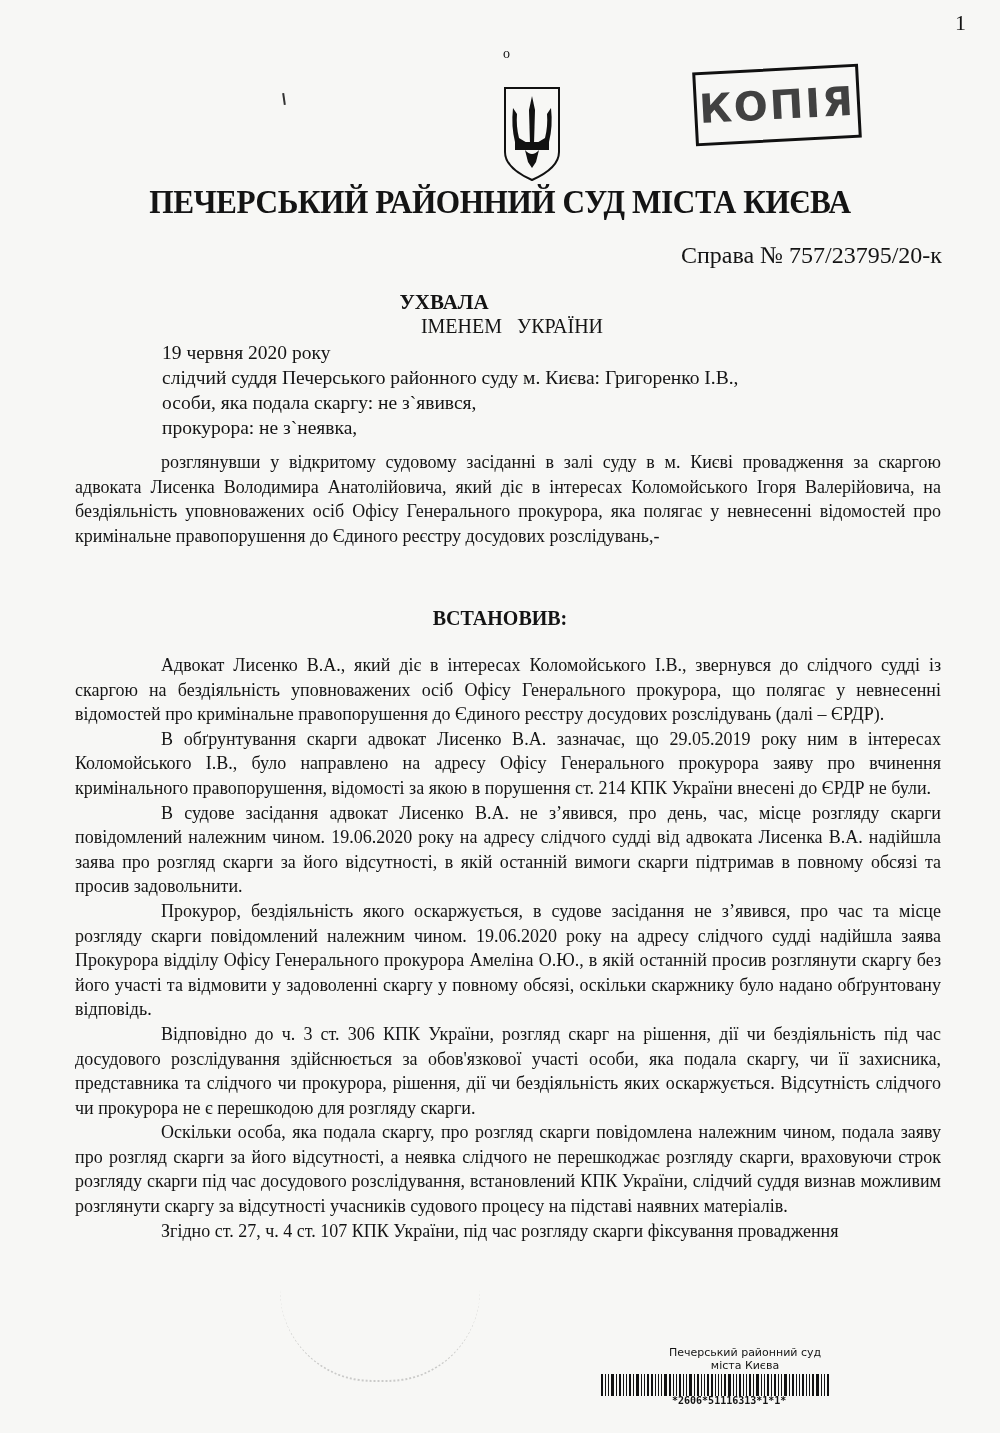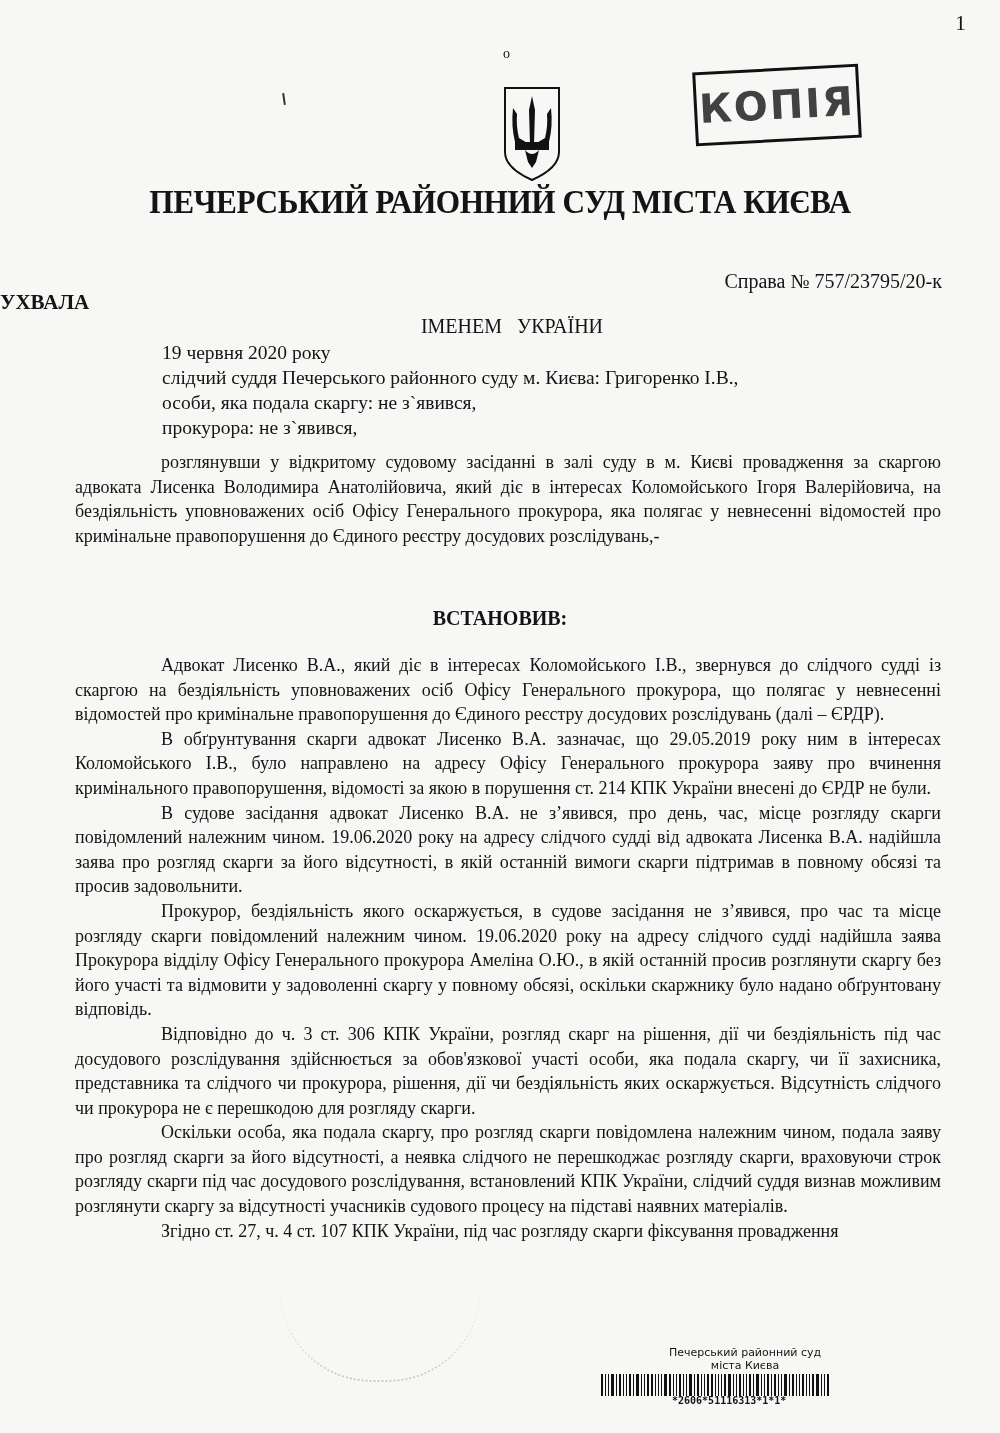--- a/index.html
+++ b/index.html
@@ -21,22 +21,22 @@
     }
     .stamp-text {
       font-family: "DejaVu Sans", sans-serif; font-weight: bold; font-size: 40px; letter-spacing: 2px;
       color: #222; opacity: 0.85;
     }
     .court-title {
       position: absolute; left: 0; width: 1000px; top: 183px; text-align: center;
       font-weight: bold; font-size: 34px; letter-spacing: -0.5px;
       transform: scaleX(0.92);
     }
-    .case-number { position: absolute; right: 58px; top: 242px; font-size: 20px; margin-top: 28px; }
-    .doc-type { position: absolute; left: 0; width: 888px; top: 290px; font-weight: bold; font-size: 21px; }
+    .case-number { position: absolute; right: 58px; top: 242px; font-size: 24px; }
+    .doc-type { position: absolute; left: 0; width: 888px; top: 290px; text-align: center; font-weight: bold; font-size: 21px; }
     .doc-heading { position: absolute; left: 0; width: 1000px; top: 315px; text-align: center; font-weight: normal; font-size: 20px; word-spacing: 10px; padding-left: 12px; }
     .intro { position: absolute; left: 162px; top: 340px; font-size: 19.5px; line-height: 25px; }
     .body-text {
       position: absolute; left: 75px; width: 866px; font-size: 18px; line-height: 24.6px;
       text-align: justify;
     }
     .body-text p { margin: 0; text-indent: 86px; }
     .p-block1 { top: 450px; }
     .section-title { position: absolute; left: 0; width: 1000px; top: 607px; text-align: center; font-weight: bold; font-size: 20px; }
     .p-block2 { top: 653px; }
@@ -78,21 +78,21 @@
 
   <div class="court-title">ПЕЧЕРСЬКИЙ РАЙОННИЙ СУД МІСТА КИЄВА</div>
   <div class="case-number">Справа №  757/23795/20-к</div>
   <div class="doc-type">УХВАЛА</div>
   <div class="doc-heading">ІМЕНЕМ УКРАЇНИ</div>
 
   <div class="intro">
     <div>19 червня 2020 року</div>
     <div>слідчий суддя Печерського районного суду м. Києва:  Григоренко І.В.,</div>
     <div>особи, яка подала скаргу: не з`явився,</div>
-    <div>прокурора: не з`явився,</div>
+    <div>прокурора: не з`неявка,</div>
   </div>
 
   <div class="body-text p-block1">
     <p>розглянувши у відкритому судовому засіданні в залі суду в м. Києві провадження за скаргою адвоката Лисенка Володимира Анатолійовича, який діє в інтересах Коломойського Ігоря Валерійовича, на бездіяльність уповноважених осіб Офісу Генерального прокурора, яка полягає у невнесенні відомостей про кримінальне правопорушення до Єдиного реєстру досудових розслідувань,-</p>
   </div>
 
   <div class="section-title">ВСТАНОВИВ:</div>
 
   <div class="body-text p-block2">
     <p>Адвокат Лисенко В.А., який діє в інтересах Коломойського І.В., звернувся до слідчого судді із скаргою на бездіяльність уповноважених осіб Офісу Генерального прокурора, що полягає у невнесенні відомостей про кримінальне правопорушення до Єдиного реєстру досудових розслідувань (далі – ЄРДР).</p>

